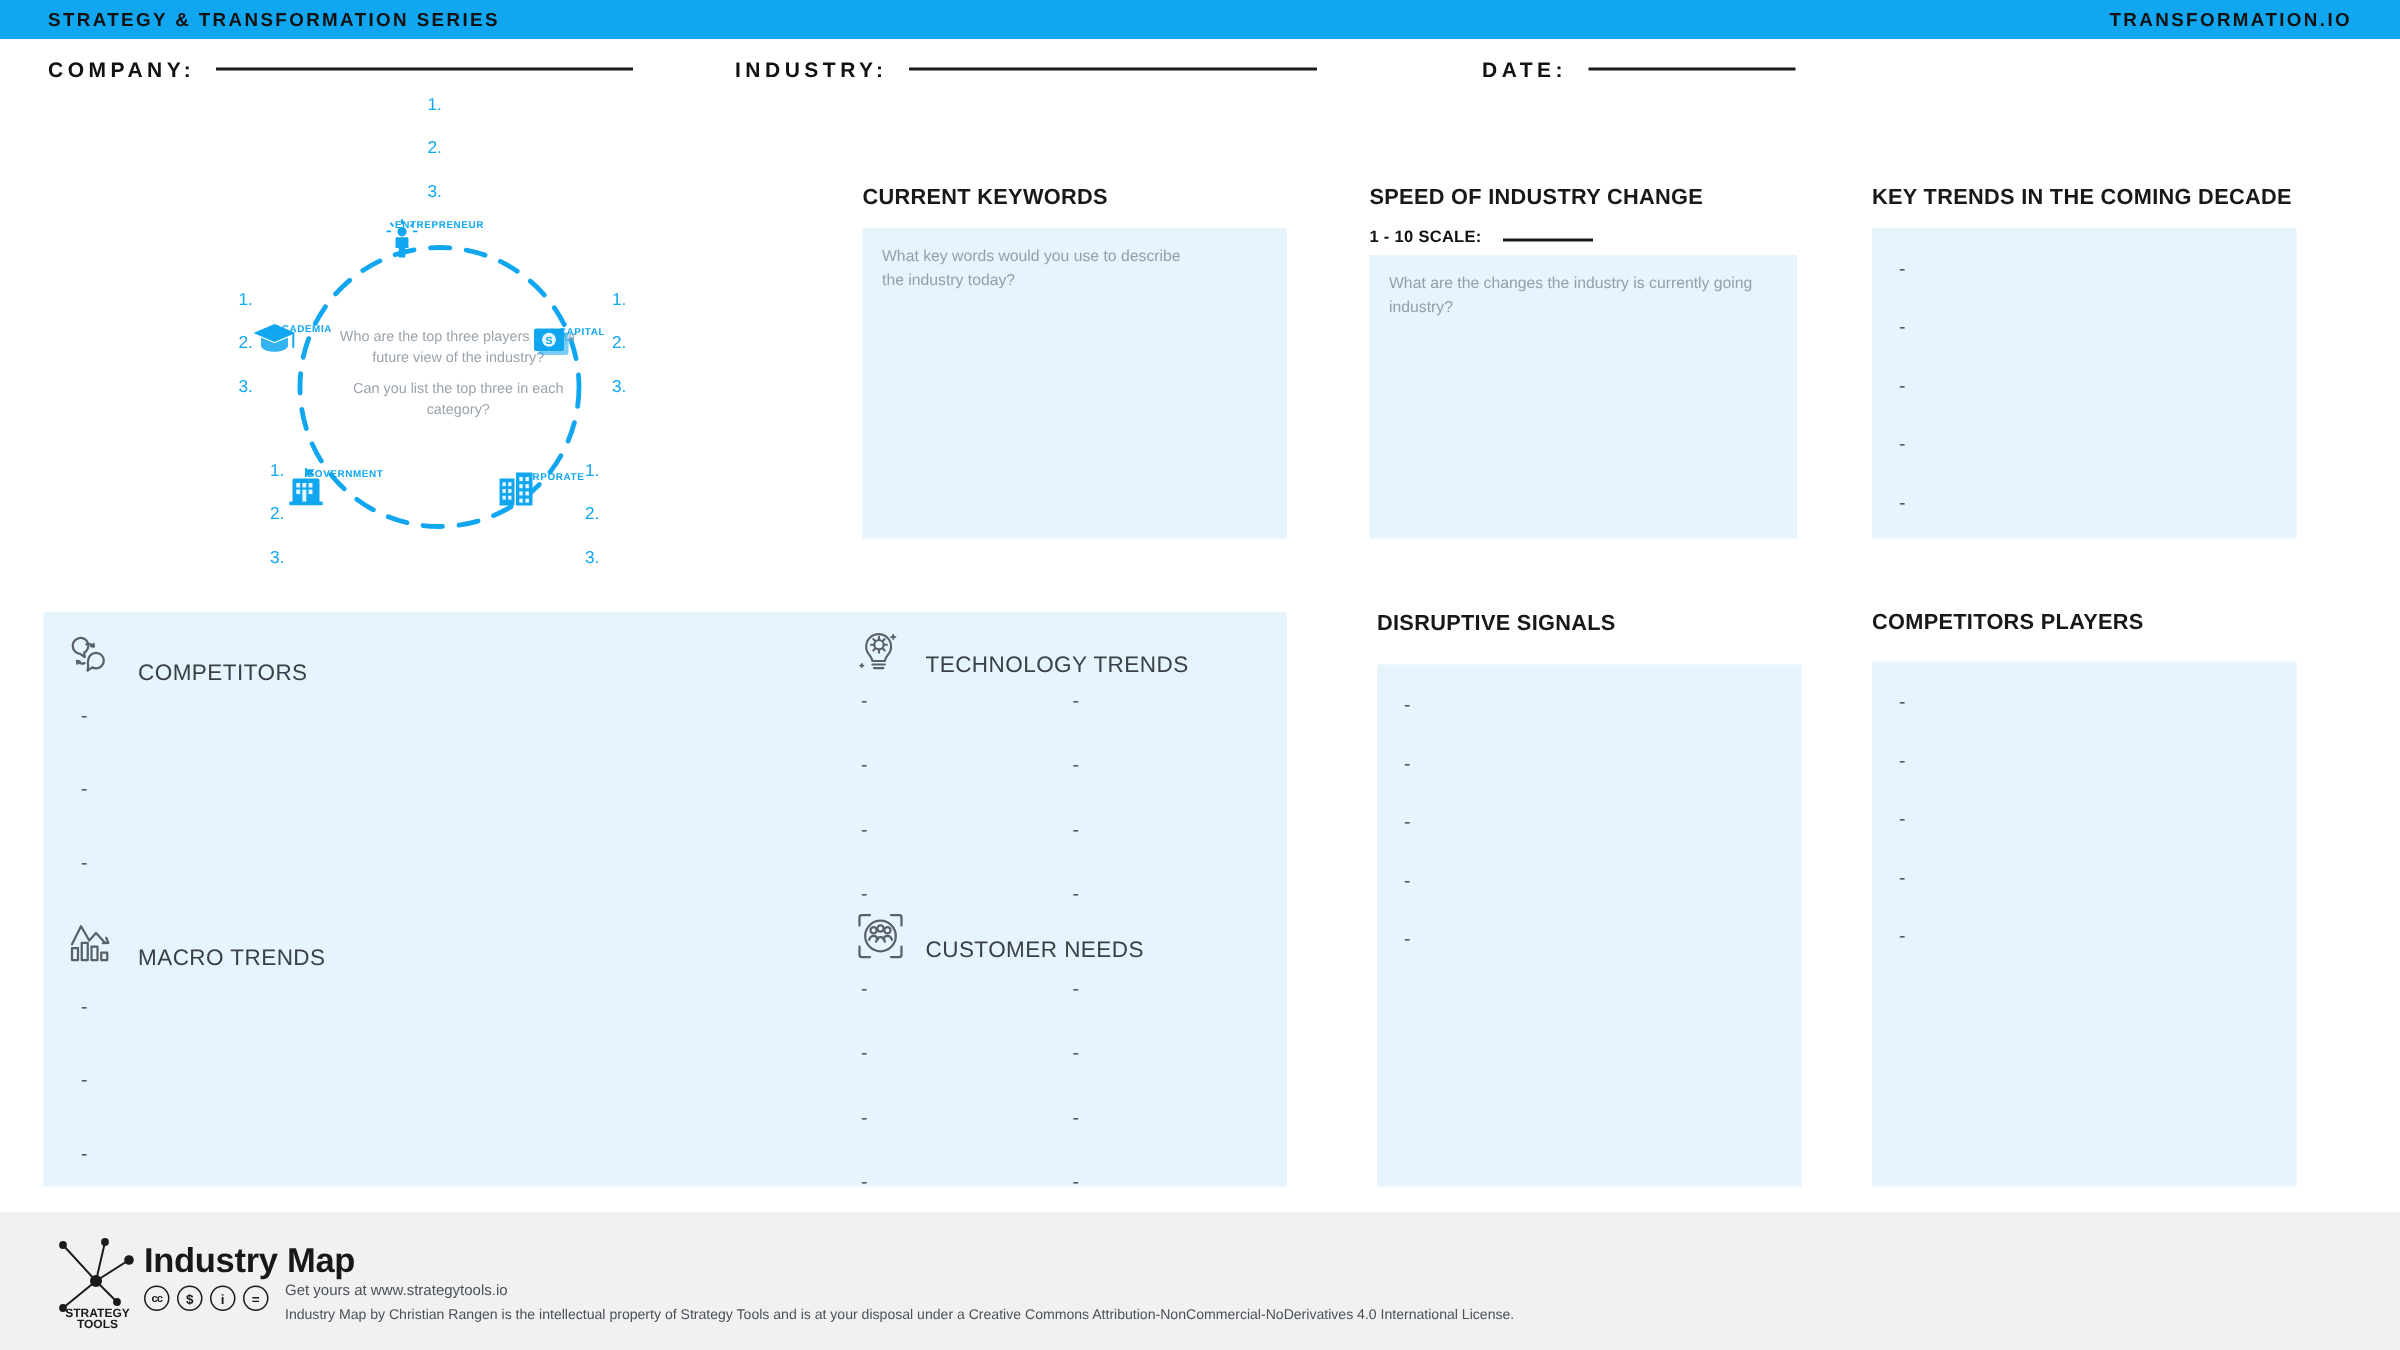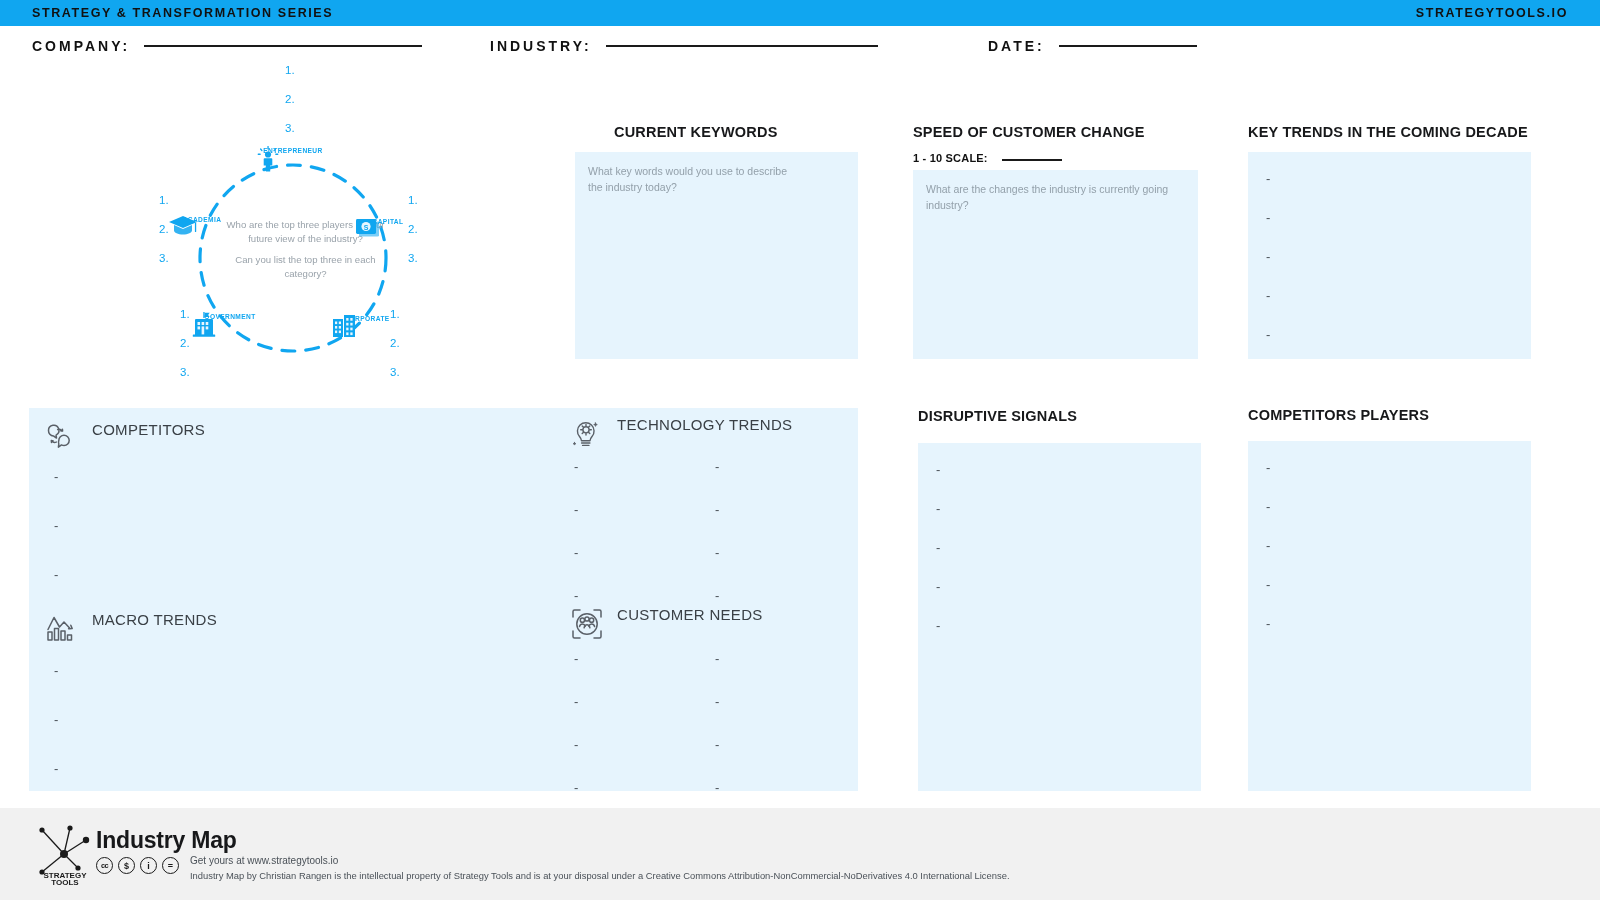--- a/index.html
+++ b/index.html
@@ -64,21 +64,21 @@
     position:absolute; color:#93a0aa; font-size:10.5px; line-height:1.5;
   }
 
   
   .dashes { position:absolute; }
   .dashes span {
     display:block; color:#4a5158; font-size:13px; line-height:1;
   }
 
   
-  .blk-head { position:absolute; display:flex; align-items:flex-start; gap:12px; }
+  .blk-head { position:absolute; display:flex; align-items:flex-end; gap:12px; }
   .blk-head .blk-title {
     font-size:15px; color:#3a4046; letter-spacing:.3px; font-weight:400;
   }
   .blk-icon { width:36px; height:36px; flex:0 0 36px; }
 
   
   .scale-row { position:absolute; display:flex; align-items:flex-end; gap:14px; }
   .scale-label { font-size:11px; font-weight:bold; color:#111; letter-spacing:.2px; }
   .scale-rule { width:60px; height:2px; background:#1a1a1a; margin-bottom:3px; }
 
@@ -103,21 +103,21 @@
   .foot-line1 { font-size:10px; color:#4a5158; line-height:1.45; }
   .foot-line2 { font-size:9.4px; color:#4a5158; line-height:1.45; }
 </style>
 </head>
 <body>
 
 <div class="page">
 
   <div class="topbar">
     <div class="topbar-left">STRATEGY &amp; TRANSFORMATION SERIES</div>
-    <div class="topbar-right">STRATEGYTOOLS.IO</div>
+    <div class="topbar-right">TRANSFORMATION.IO</div>
   </div>
 
   <div class="fields">
     <div class="field" id="f-industry">
       <span class="field-label">INDUSTRY:</span>
       <span class="field-rule"></span>
     </div>
     <div class="field" id="f-company">
       <span class="field-label">COMPANY:</span>
       <span class="field-rule"></span>
@@ -243,26 +243,26 @@
       <div>2.</div>
       <div>3.</div>
     </div>
     <div class="numlist" style="left:250px; top:250px;">
       <div>1.</div>
       <div>2.</div>
       <div>3.</div>
     </div>
   </div>
 
-  <div class="sec-title" style="left:575px; top:124px;margin-left:39px;">CURRENT KEYWORDS</div>
+  <div class="sec-title" style="left:575px; top:124px;">CURRENT KEYWORDS</div>
   <div class="panel" style="left:575px; top:152px; width:283px; height:207px;">
     <div class="panel-hint" style="left:13px; top:12px; width:215px;">What key words would you use to describe the industry today?</div>
   </div>
 
-  <div class="sec-title" style="left:913px; top:124px;">SPEED OF CUSTOMER CHANGE</div>
+  <div class="sec-title" style="left:913px; top:124px;">SPEED OF INDUSTRY CHANGE</div>
   <div class="scale-row" style="left:913px; top:152px;">
     <span class="scale-label">1 - 10 SCALE:</span>
     <span class="scale-rule"></span>
   </div>
   <div class="panel" style="left:913px; top:170px; width:285px; height:189px;">
     <div class="panel-hint" style="left:13px; top:12px; width:250px;">What are the changes the industry is currently going industry?</div>
   </div>
 
   <div class="sec-title" style="left:1248px; top:124px;">KEY TRENDS IN THE COMING DECADE</div>
   <div class="panel" style="left:1248px; top:152px; width:283px; height:207px;">

